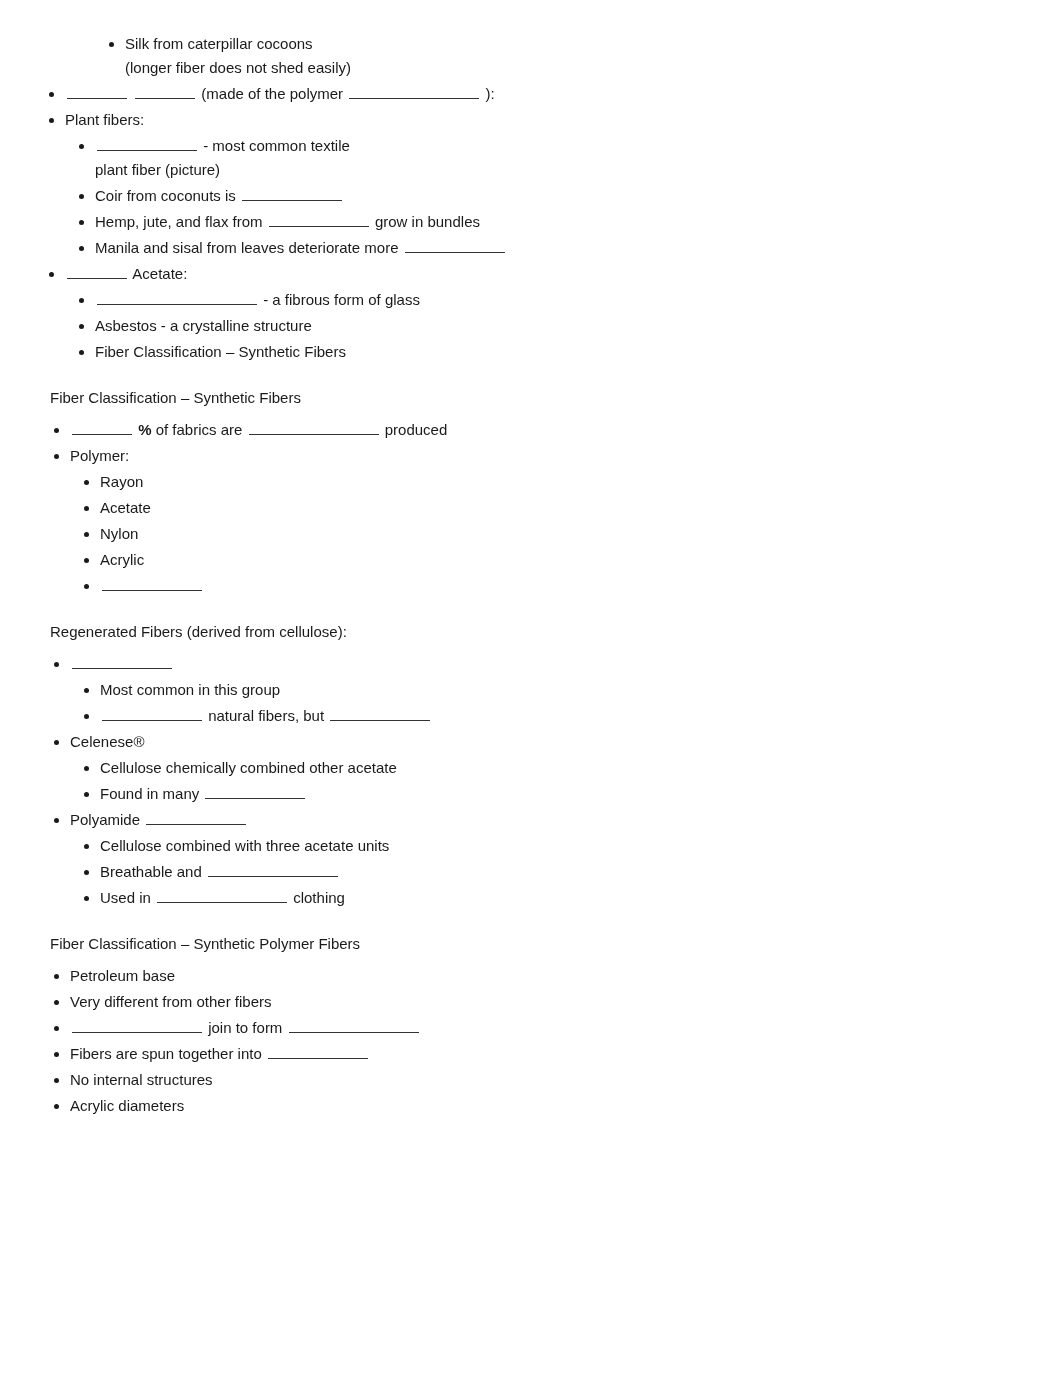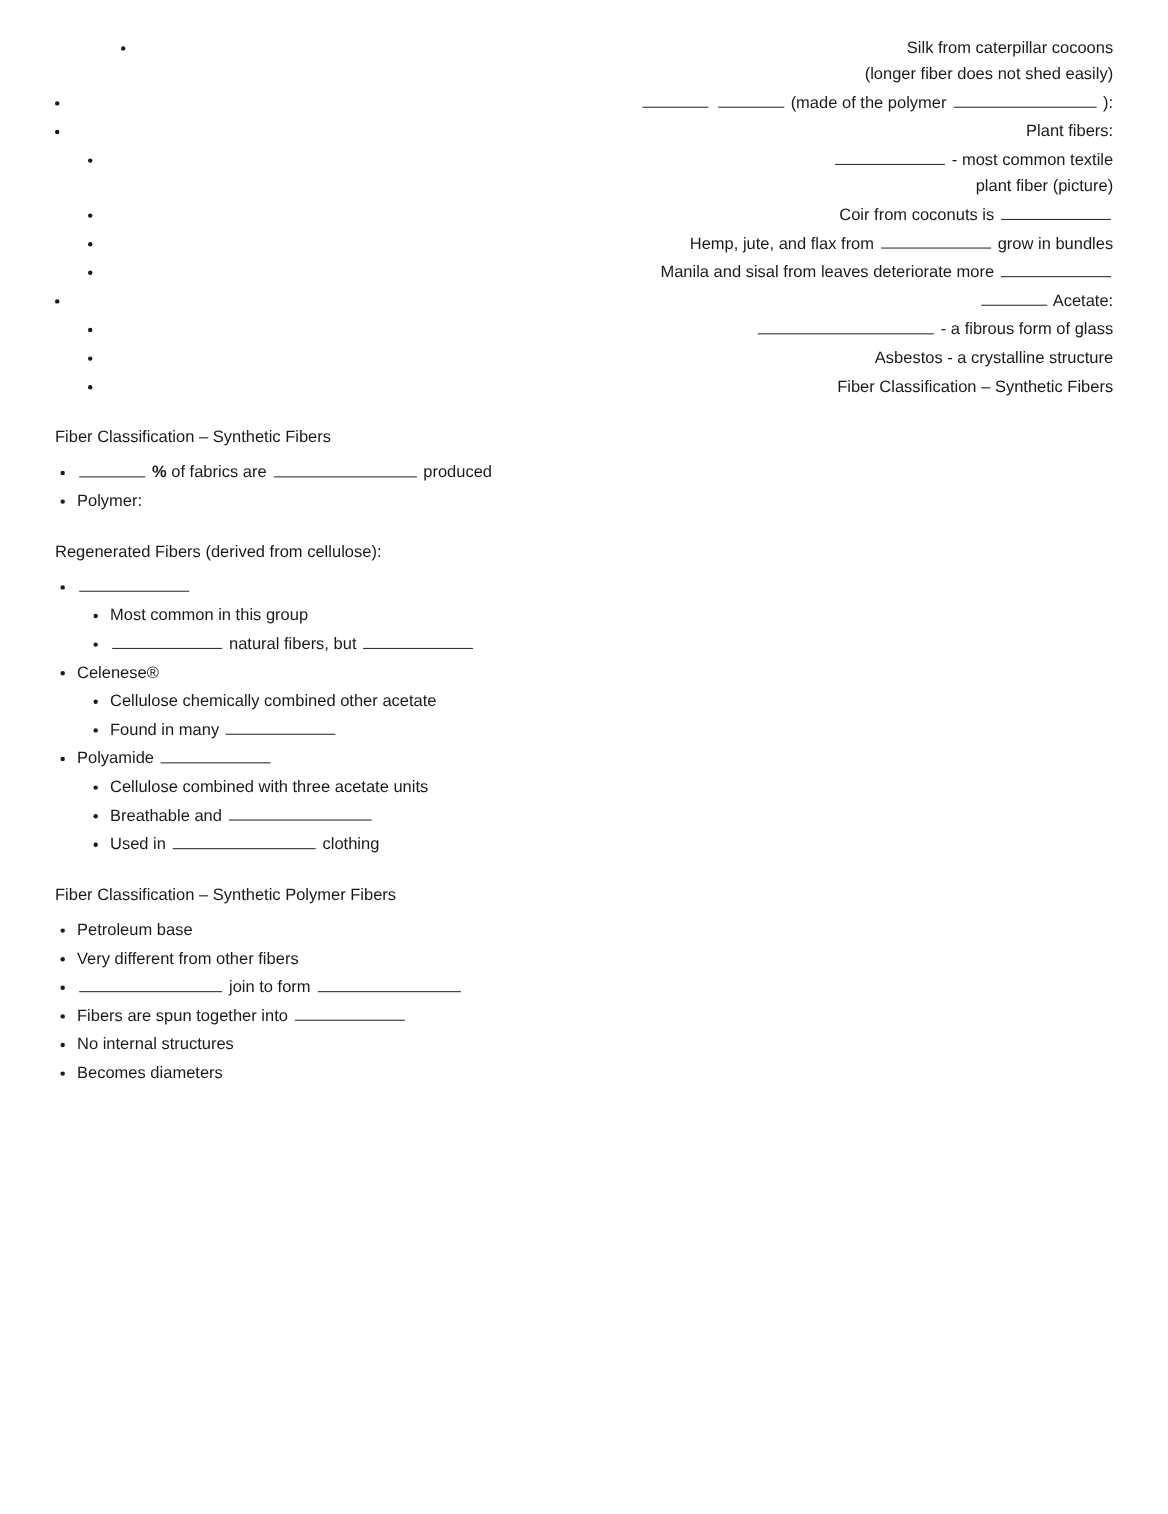--- a/index.html
+++ b/index.html
@@ -50,21 +50,20 @@
 
     .section-header {
       margin-top: 22px;
       margin-bottom: 8px;
       font-size: 15px;
       font-weight: normal;
     }
 
     .top-level-list {
       margin-left: 15px;
-      text-align: right;
     }
 
     .spacer {
       margin-top: 10px;
     }
   </style>
 </head>
 <body>
 
 <ul class="top-level-list">
@@ -119,20 +118,27 @@
 
 <ul>
   <li>
     <span class="blank blank-sm"></span>
     <span><b>%</b> of fabrics are </span>
     <span class="blank blank-lg"></span>
     <span> produced</span>
   </li>
   <li>
     <span>Polymer:</span>
+    <ul>
+      <li>Rayon</li>
+      <li>Acetate</li>
+      <li>Nylon</li>
+      <li>Acrylic</li>
+      <li><span class="blank blank-md"></span></li>
+    </ul>
   </li>
 </ul>
 
 <div class="spacer"></div>
 
 <p class="section-header">Regenerated Fibers (derived from cellulose):</p>
 
 <ul>
   <li>
     <span class="blank blank-md"></span>
@@ -170,14 +176,14 @@
 <ul>
   <li>Petroleum base</li>
   <li>Very different from other fibers</li>
   <li>
     <span class="blank blank-lg"></span>
     <span> join to form </span>
     <span class="blank blank-lg"></span>
   </li>
   <li>Fibers are spun together into <span class="blank blank-md"></span></li>
   <li>No internal structures</li>
-  <li>Becomes diameters</li>
+  <li>Acrylic diameters</li>
 </ul>
 
 </body></html>

